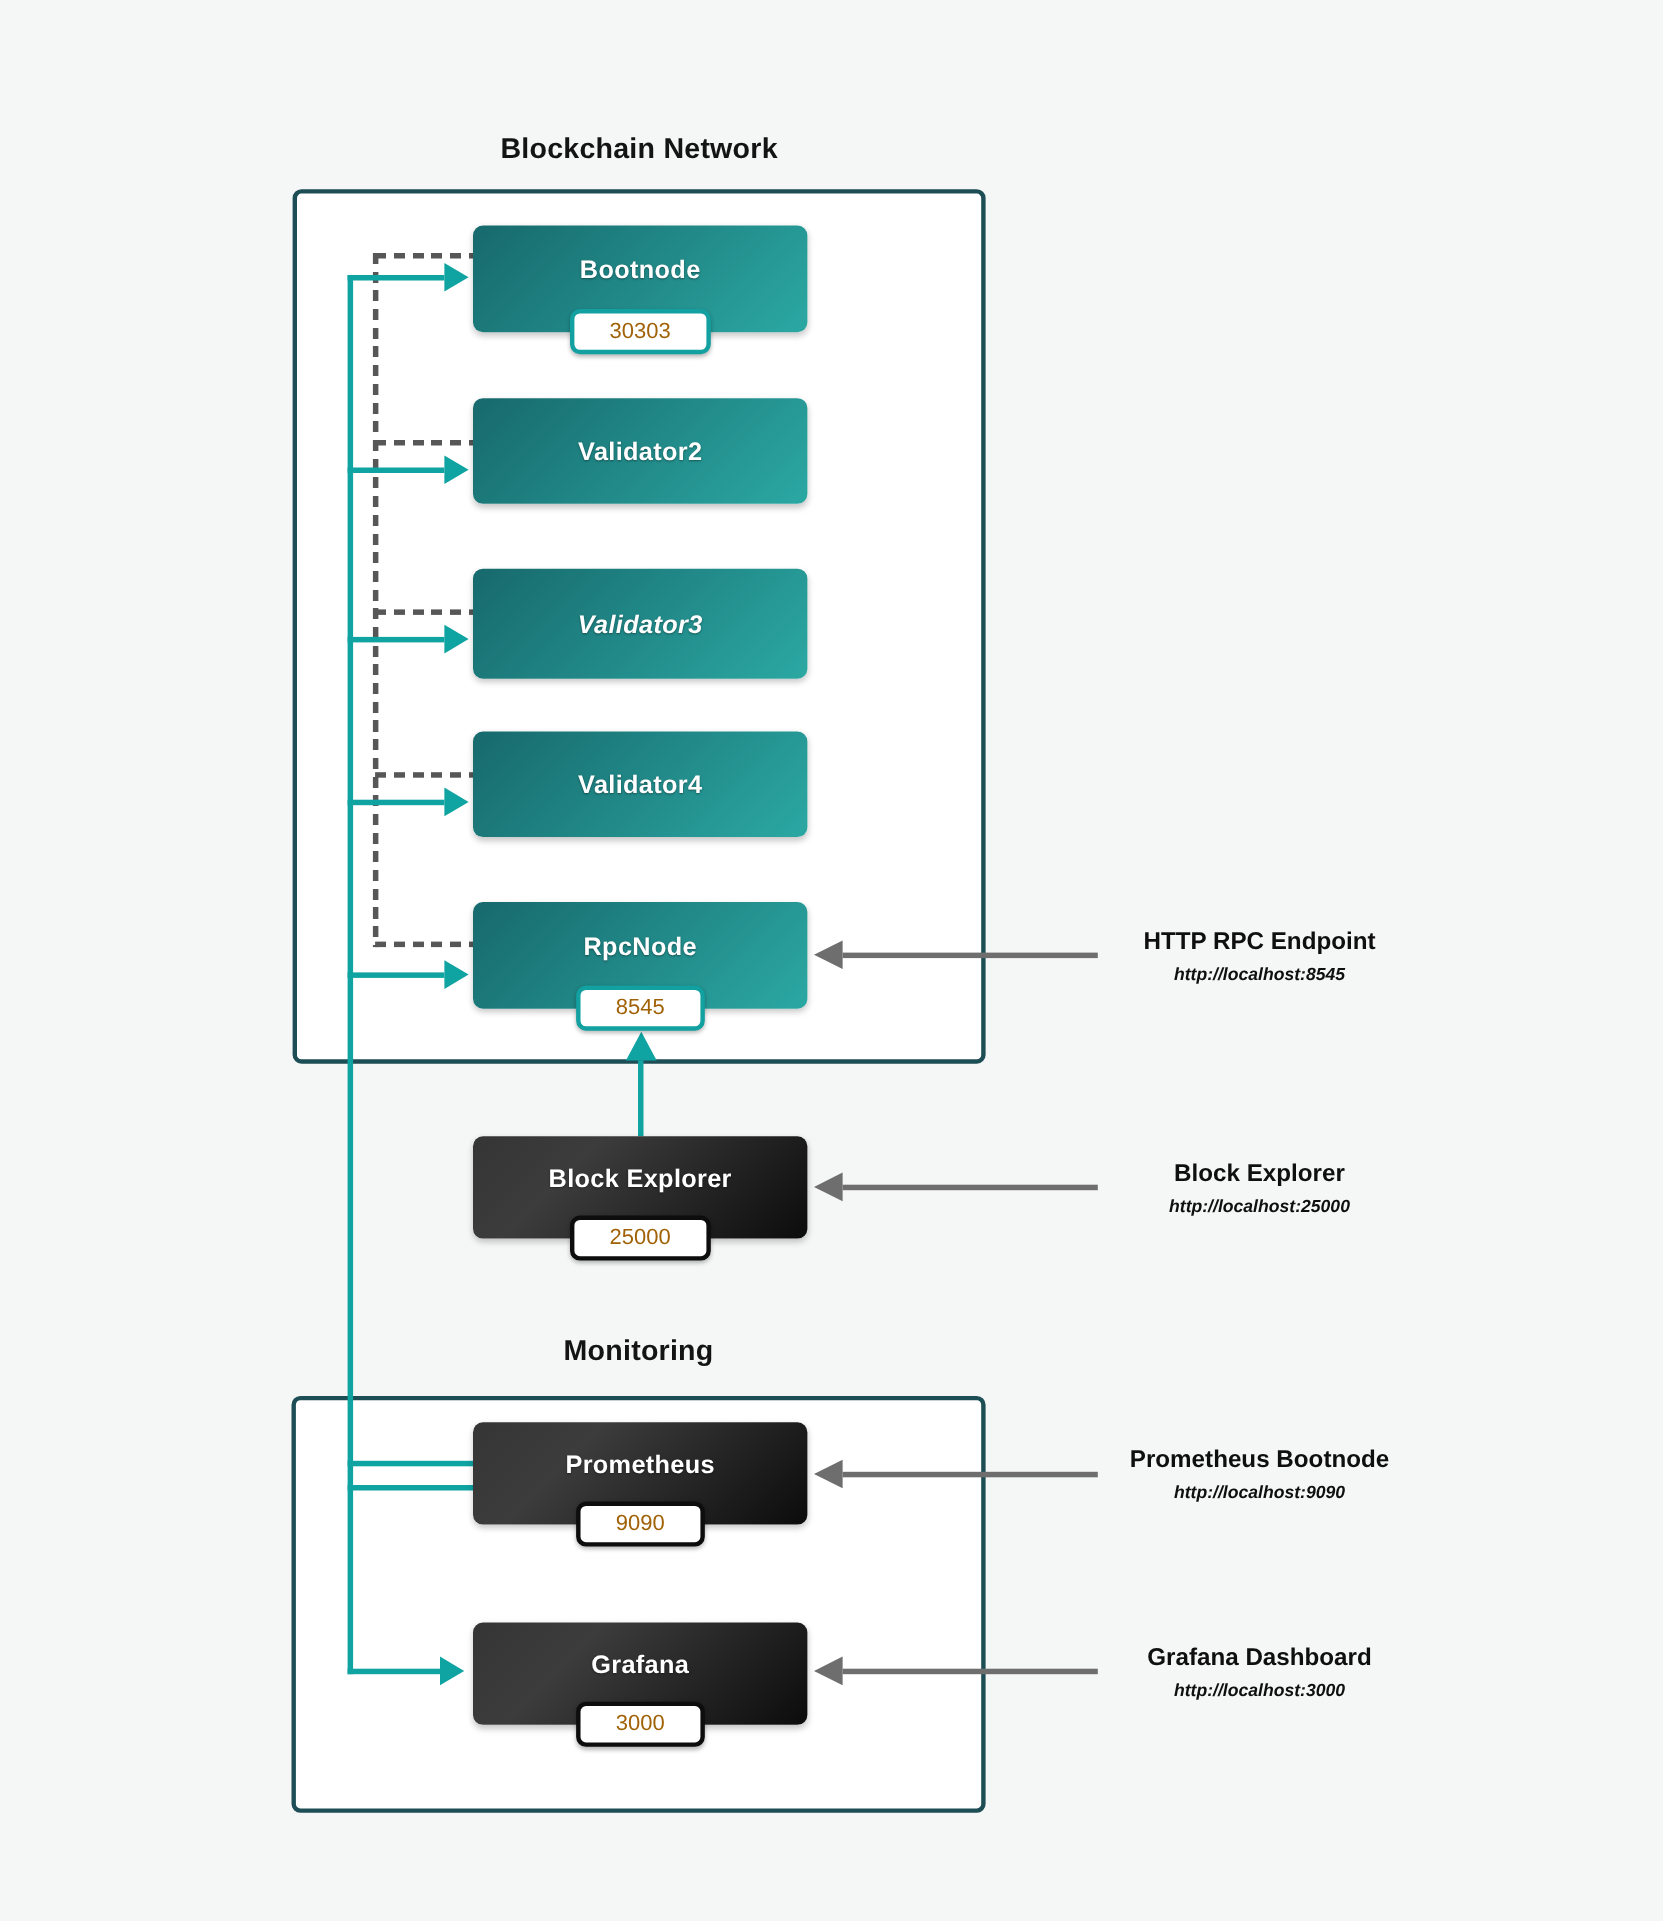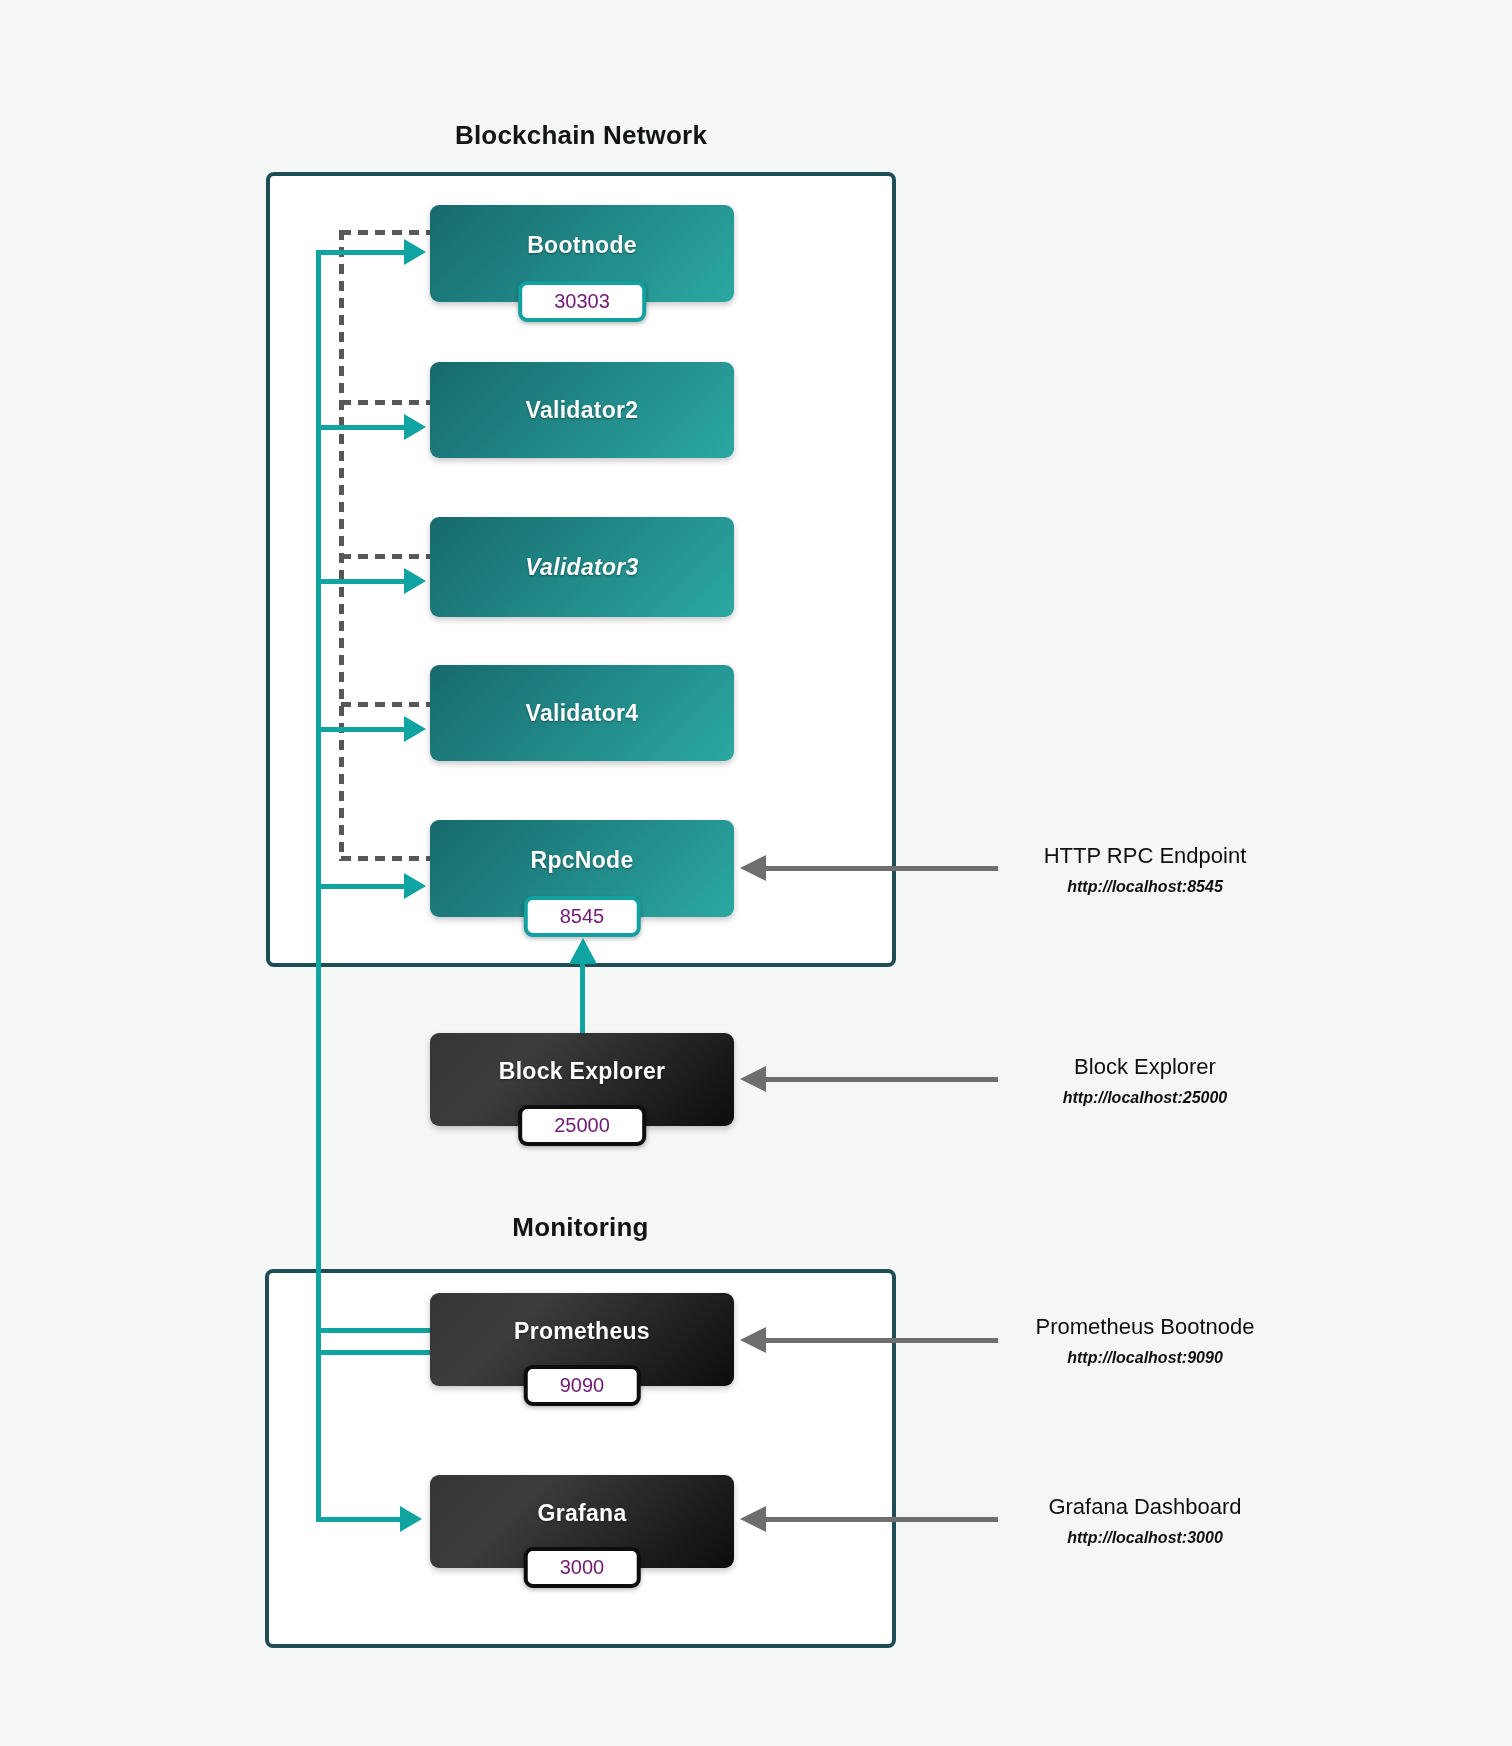--- a/index.html
+++ b/index.html
@@ -46,21 +46,21 @@
   #validator3{top:517px;height:100px;font-style:italic;}
   #validator4{top:665px;height:96px;}
   #rpcnode{top:820px;height:97px;}
   #blockexplorer{top:1033px;height:93px;}
   #prometheus{top:1293px;height:93px;}
   #grafana{top:1475px;height:93px;}
 
   .port-badge{
     position:absolute;left:50%;bottom:-20px;transform:translateX(-50%);
     background:#fff;border-radius:9px;padding:5px 32px;
-    font-size:20px;color:#701a75;white-space:nowrap;
+    font-size:20px;color:#a16207;white-space:nowrap;
     box-shadow:0 2px 4px rgba(0,0,0,.28);z-index:6;
   }
   .teal-badge{border:4px solid var(--port-badge-teal-border,#12a0a0);}
   .dark-badge{border:4px solid var(--port-badge-dark-border,#0d0d0d);}
 
   
   .teal-line{position:absolute;background:var(--connector-teal,#0fa3a1);z-index:4;}
   .teal-h{height:5px;}
   .teal-v{width:5px;}
   .arrow-right{
@@ -112,21 +112,21 @@
   #al-rpc{top:866px;} #al-exp{top:1077px;} #al-prom{top:1338px;} #al-graf{top:1517px;}
   .ann-head{left:740px;}
   #ah-rpc{top:855px;} #ah-exp{top:1066px;} #ah-prom{top:1327px;} #ah-graf{top:1506px;}
 
   
   .annotation{
     position:absolute;left:1000px;width:290px;text-align:center;
     color:#0f0f0f;z-index:5;line-height:31px;
   }
   #ann-rpc{top:840px;} #ann-exp{top:1051px;} #ann-prom{top:1311px;} #ann-graf{top:1491px;}
-  .ann-title{font-size:22px;font-weight:400;}
+  .ann-title{font-size:22px;font-weight:700;}
   .ann-url{font-size:16px;font-weight:700;font-style:italic;}
 </style>
 </head>
 <body>
 
 <div class="section-title" id="bn-title">Blockchain Network</div>
 <div class="section-title" id="mon-title">Monitoring</div>
 
 <div class="container" id="bn-container"></div>
 <div class="container" id="mon-container"></div>

